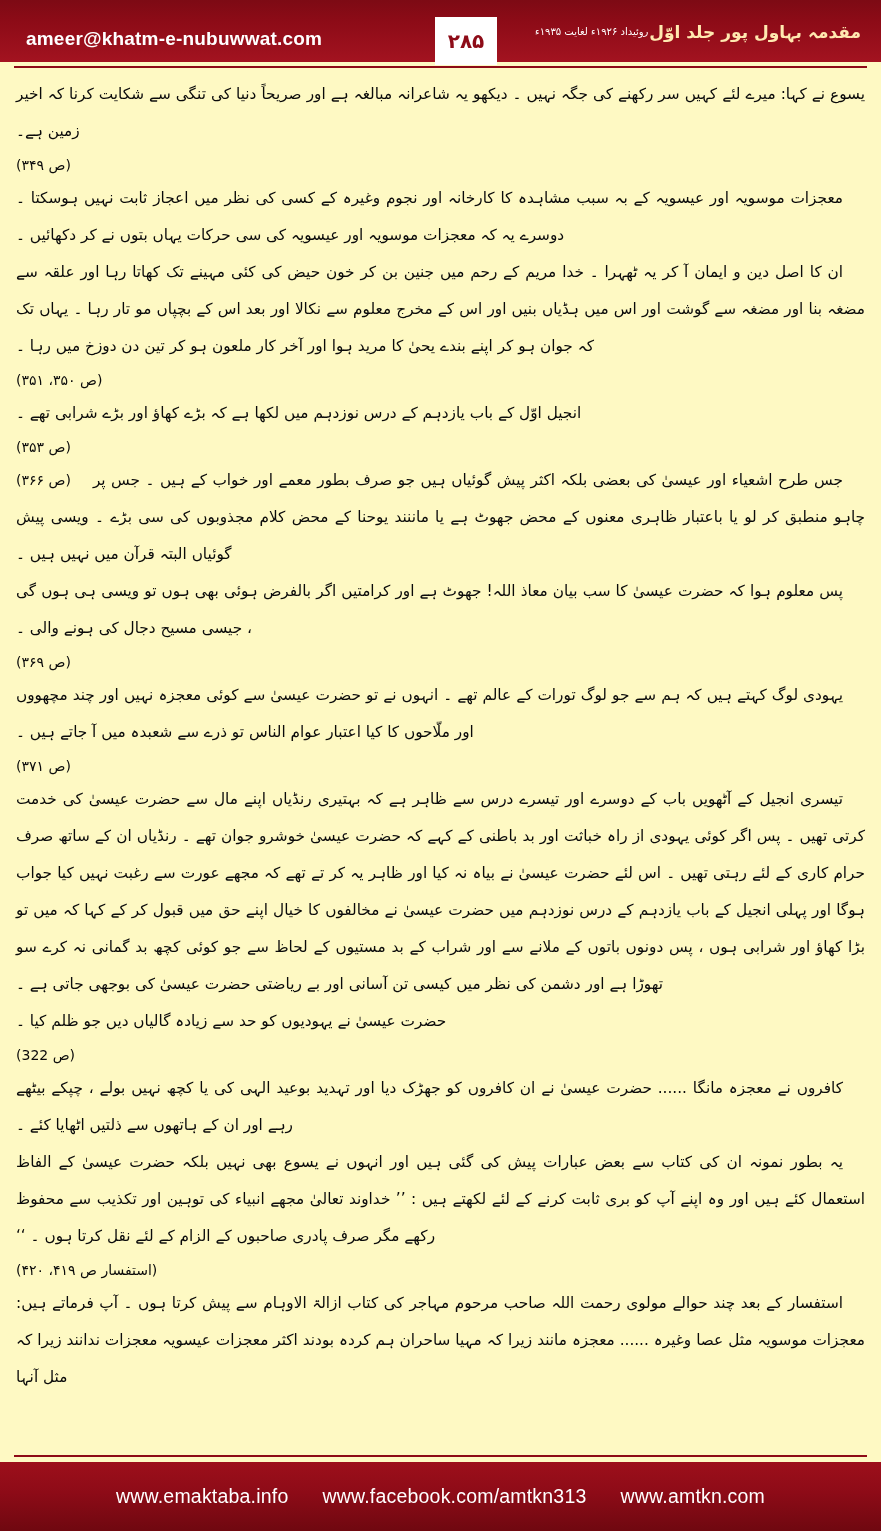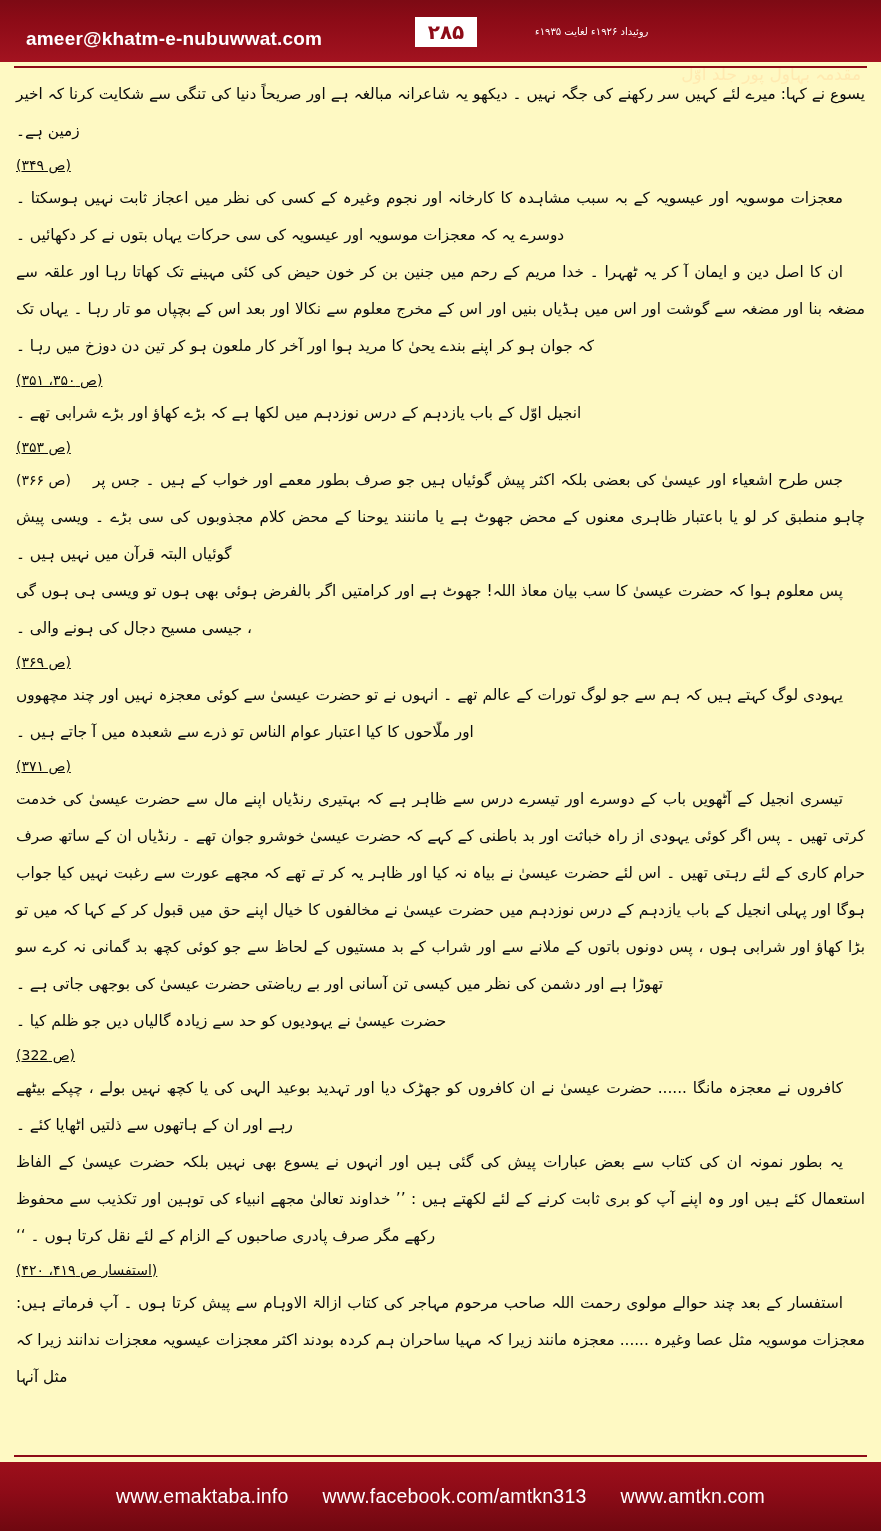--- a/index.html
+++ b/index.html
@@ -35,24 +35,24 @@
     left: 26px;
     top: 28px;
     color: #ffffff;
     font-family: "Liberation Sans", sans-serif;
     font-size: 19px;
     font-weight: bold;
     letter-spacing: 0.2px;
   }
   .page-num-box {
     position: absolute;
-    left: 415px;
+    left: 435px;
     top: 17px;
     width: 62px;
-    height: 30px;
+    height: 48px;
     background: #ffffff;
     color: #8d0b17;
     font-family: "DejaVu Sans", sans-serif;
     font-size: 20px;
     font-weight: bold;
     display: flex;
     align-items: center;
     justify-content: center;
     box-sizing: border-box;
   }
@@ -66,24 +66,23 @@
     direction: rtl;
     white-space: nowrap;
   }
   .header-title {
     position: absolute;
     right: 20px;
     top: 22px;
     color: #ffe9b0;
     font-family: "DejaVu Sans", sans-serif;
     font-size: 17px;
-    font-weight: normal;
+    font-weight: bold;
     direction: rtl;
     white-space: nowrap;
-    margin-top: 42px;
   }
 
   
   .rule-top {
     position: absolute;
     top: 66px;
     left: 14px;
     width: 853px;
     height: 2px;
     background: #8d0b17;
@@ -121,21 +120,20 @@
     text-align-last: left;
     text-indent: 22px;
   }
   .para.noindent { text-indent: 0; }
   .ref-line {
     display: block;
     direction: rtl;
     text-align: right;
     font-size: 14px;
     line-height: 30px;
-    text-decoration: underline;
   }
   .inline-ref {
     float: left;
     font-size: 14px;
   }
 
   
   .footer {
     position: absolute;
     top: 1462px;

